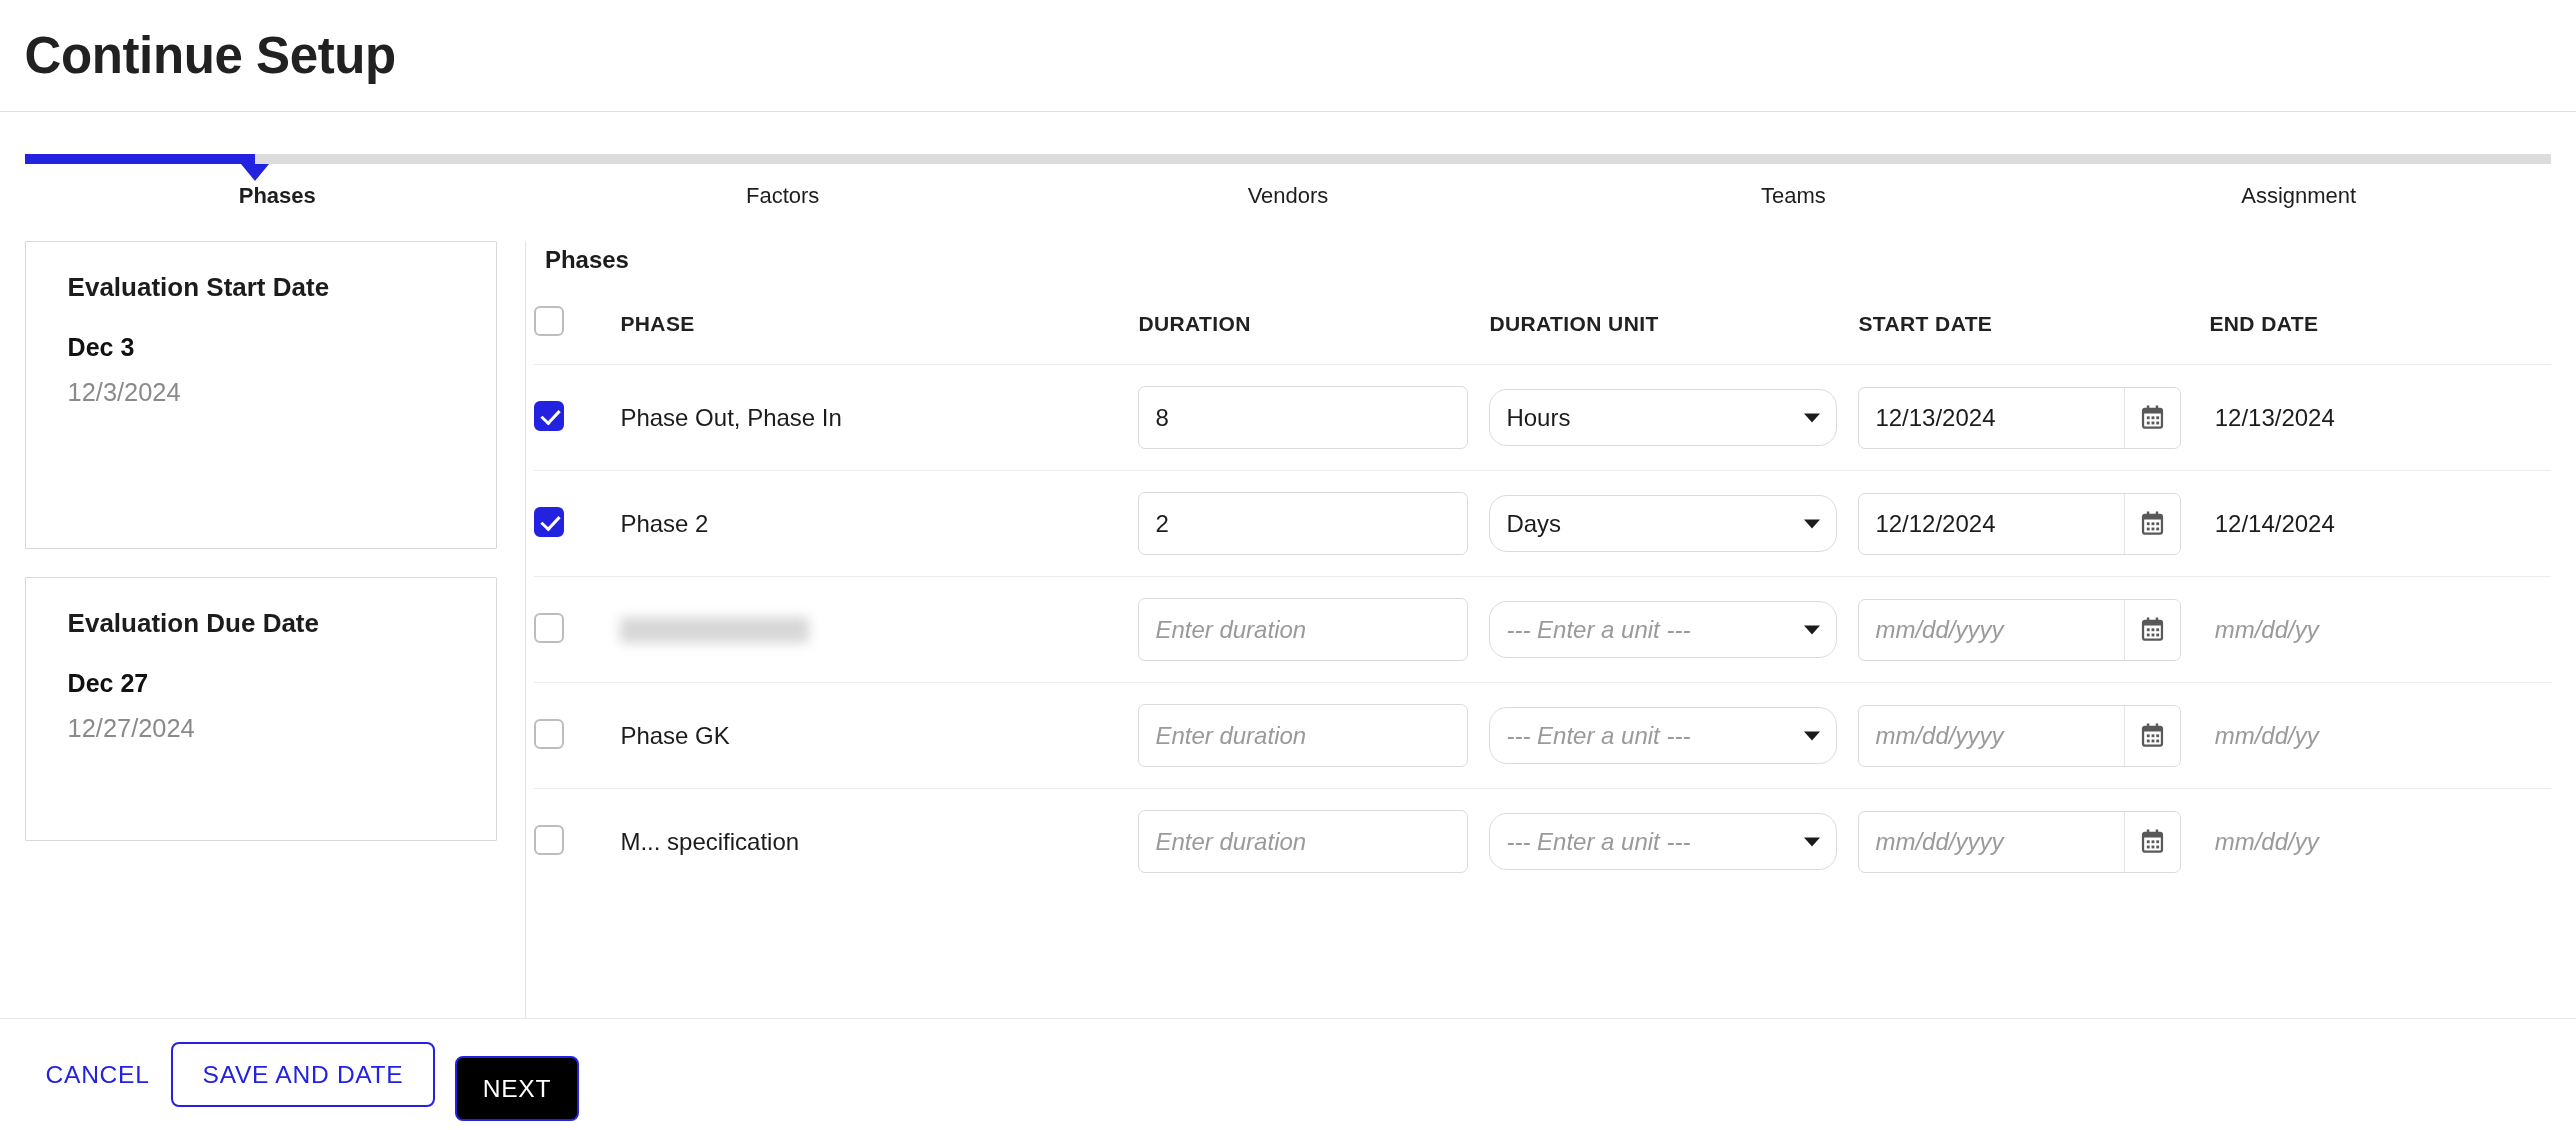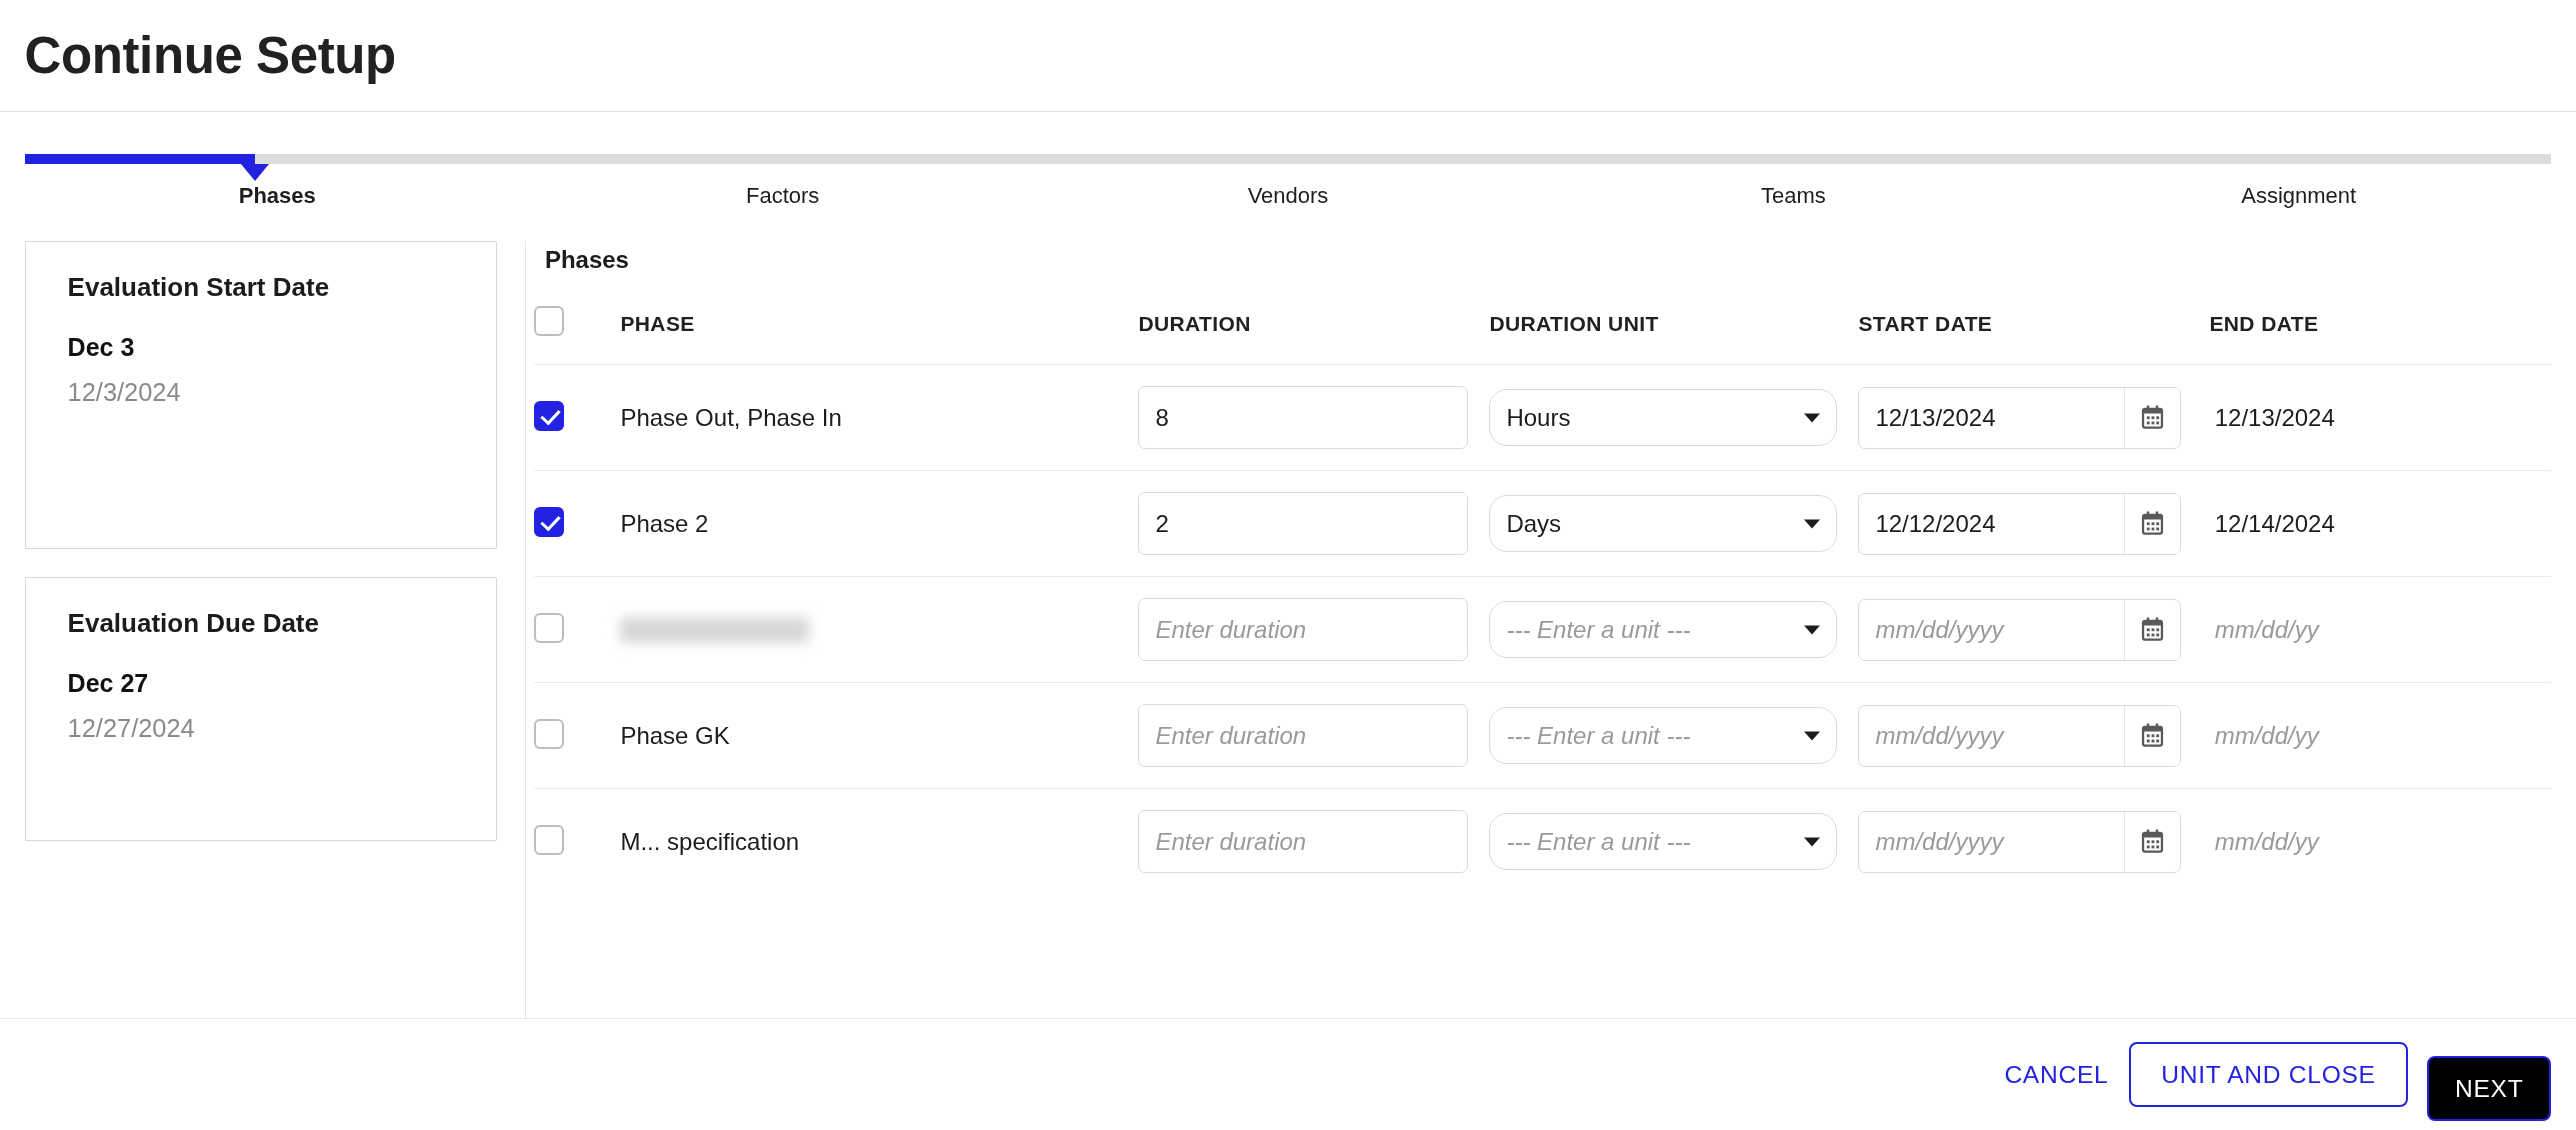--- a/index.html
+++ b/index.html
@@ -276,21 +276,21 @@
 
   
   .footer {
     position: absolute;
     left: 0; right: 0; bottom: 0;
     height: 112px;
     background: #fff;
     border-top: 1.8px solid #e6e6e6;
     display: flex;
     align-items: center;
-    justify-content: flex-end;
+    justify-content: flex-start;
     padding: 0 24.6px;
   }
   .btn-text {
     background: none;
     border: 0;
     color: #2222e0;
     font-size: 24.6px;
     font-family: "Liberation Sans", sans-serif;
     letter-spacing: 0.7px;
     padding: 12.3px 21px;
@@ -596,17 +596,17 @@
         </tr>
 
       </tbody>
     </table>
   </div>
 </div>
 
 <div class="footer">
   <button class="btn-text">CANCEL</button>
   <div class="footer-right">
-    <button class="btn-outline">UNIT AND CLOSE</button>
+    <button class="btn-outline">SAVE AND DATE</button>
     <button class="btn-primary">NEXT</button>
   </div>
 </div>
 
 
 </body></html>

